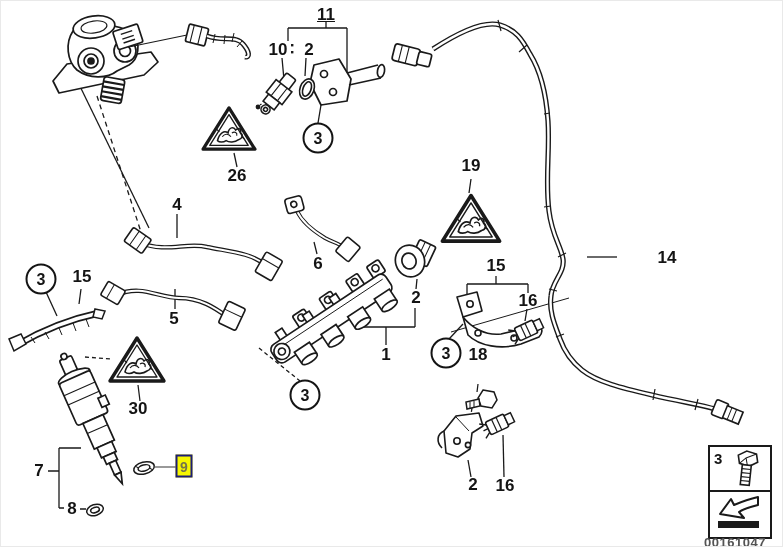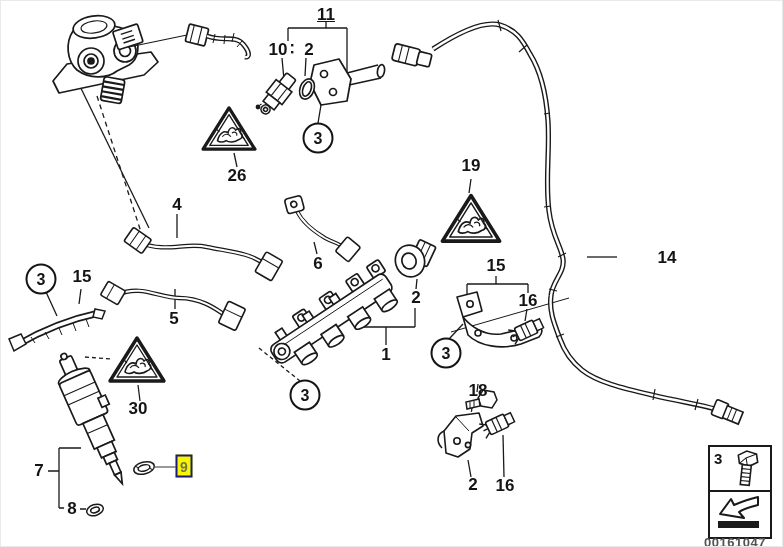--- a/index.html
+++ b/index.html
@@ -337,20 +337,20 @@
     <div class="callout plain" style="left: 666px; top: 257px;">14</div>
     <div class="callout plain" style="left: 81px; top: 276px;">15</div>
     <div class="callout circled" style="left: 40px; top: 278px;">3</div>
     <div class="callout plain" style="left: 495px; top: 265px;">15</div>
     <div class="callout plain" style="left: 527px; top: 300px;">16</div>
     <div class="callout plain" style="left: 415px; top: 297px;">2</div>
     <div class="callout plain" style="left: 173px; top: 318px;">5</div>
     <div class="callout plain" style="left: 385px; top: 354px;">1</div>
     <div class="callout circled" style="left: 304px; top: 394px;">3</div>
     <div class="callout circled" style="left: 445px; top: 352px;">3</div>
-    <div class="callout plain" style="left: 477px; top: 390px; text-align: right;">18</div>
+    <div class="callout plain" style="left: 477px; top: 354px; text-align: right;">18</div>
     <div class="callout plain" style="left: 137px; top: 408px;">30</div>
     <div class="callout plain" style="left: 472px; top: 484px;">2</div>
     <div class="callout plain" style="left: 504px; top: 485px;">16</div>
     <div class="callout plain" style="left: 38px; top: 470px;">7</div>
     <div class="callout plain" style="left: 71px; top: 508px;">8</div>
     <div class="callout highlighted" style="left: 183px; top: 465px;">9</div>
   </div>
 
 </body></html>

